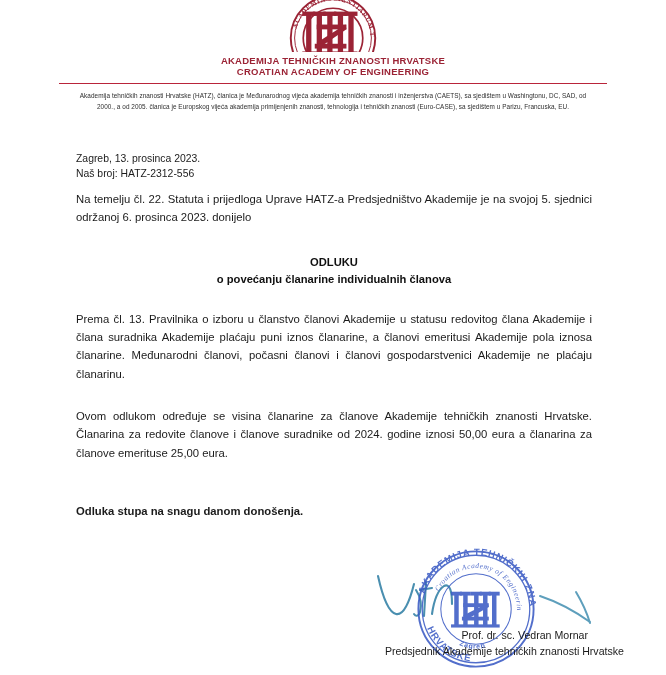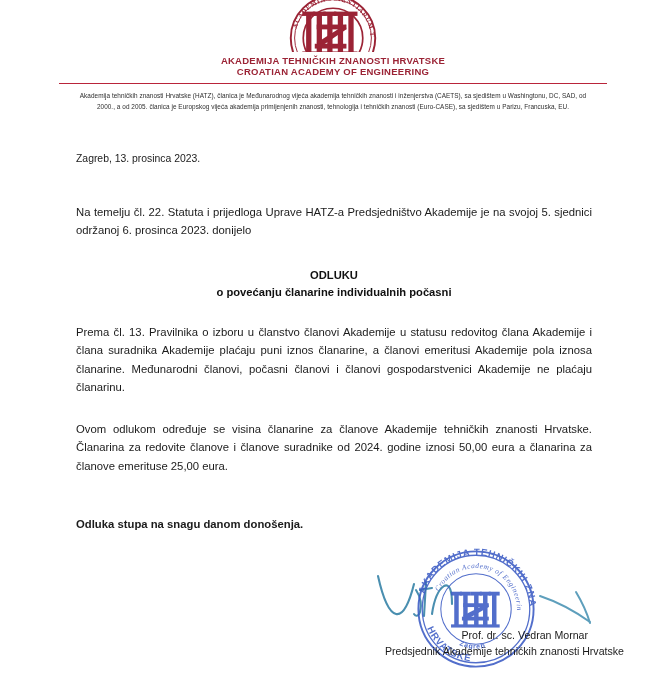--- a/index.html
+++ b/index.html
@@ -84,21 +84,21 @@
     width: 516px;
   }
 
   .meta {
     font-size: 10.4px;
     line-height: 1.42;
     color: #1b1b1b;
   }
 
   .intro {
-    margin-top: 36px;
+    margin-top: 8px;
     font-size: 11.3px;
     line-height: 1.62;
     text-align: justify;
     color: #1b1b1b;
   }
 
   .decision-title {
     margin-top: 28px;
     text-align: center;
     font-size: 11.2px;
@@ -212,27 +212,28 @@
 
     <div class="rule"></div>
 
     <div class="fineprint">Akademija tehničkih znanosti Hrvatske (HATZ), članica je Međunarodnog vijeća akademija tehničkih znanosti i inženjerstva (CAETS), sa sjedištem u Washingtonu, DC, SAD, od 2000., a od 2005. članica je Europskog vijeća akademija primijenjenih znanosti, tehnologija i tehničkih znanosti (Euro-CASE), sa sjedištem u Parizu, Francuska, EU.</div>
   </div>
 
   <div class="doc-body">
 
     <div class="meta">
       <div>Zagreb, 13. prosinca 2023.</div>
+      <div>Naš broj: HATZ-2312-556</div>
     </div>
 
     <div class="intro">Na temelju čl. 22. Statuta i prijedloga Uprave HATZ-a Predsjedništvo Akademije je na svojoj 5. sjednici održanoj 6. prosinca 2023. donijelo</div>
 
     <div class="decision-title">
       <div>ODLUKU</div>
-      <div>o povećanju članarine individualnih počasni</div>
+      <div>o povećanju članarine individualnih članova</div>
     </div>
 
     <div class="para block-1">Prema čl. 13. Pravilnika o izboru u članstvo članovi Akademije u statusu redovitog člana Akademije i člana suradnika Akademije plaćaju puni iznos članarine, a članovi emeritusi Akademije pola iznosa članarine. Međunarodni članovi, počasni članovi i članovi gospodarstvenici Akademije ne plaćaju članarinu.</div>
 
 
     <div class="para block-2">Ovom odlukom određuje se visina članarine za članove Akademije tehničkih znanosti Hrvatske. Članarina za redovite članove i članove suradnike od 2024. godine iznosi 50,00 eura a članarina za članove emerituse 25,00 eura.</div>
 
     <div class="para block-3">Odluka stupa na snagu danom donošenja.</div>
   </div>
 

